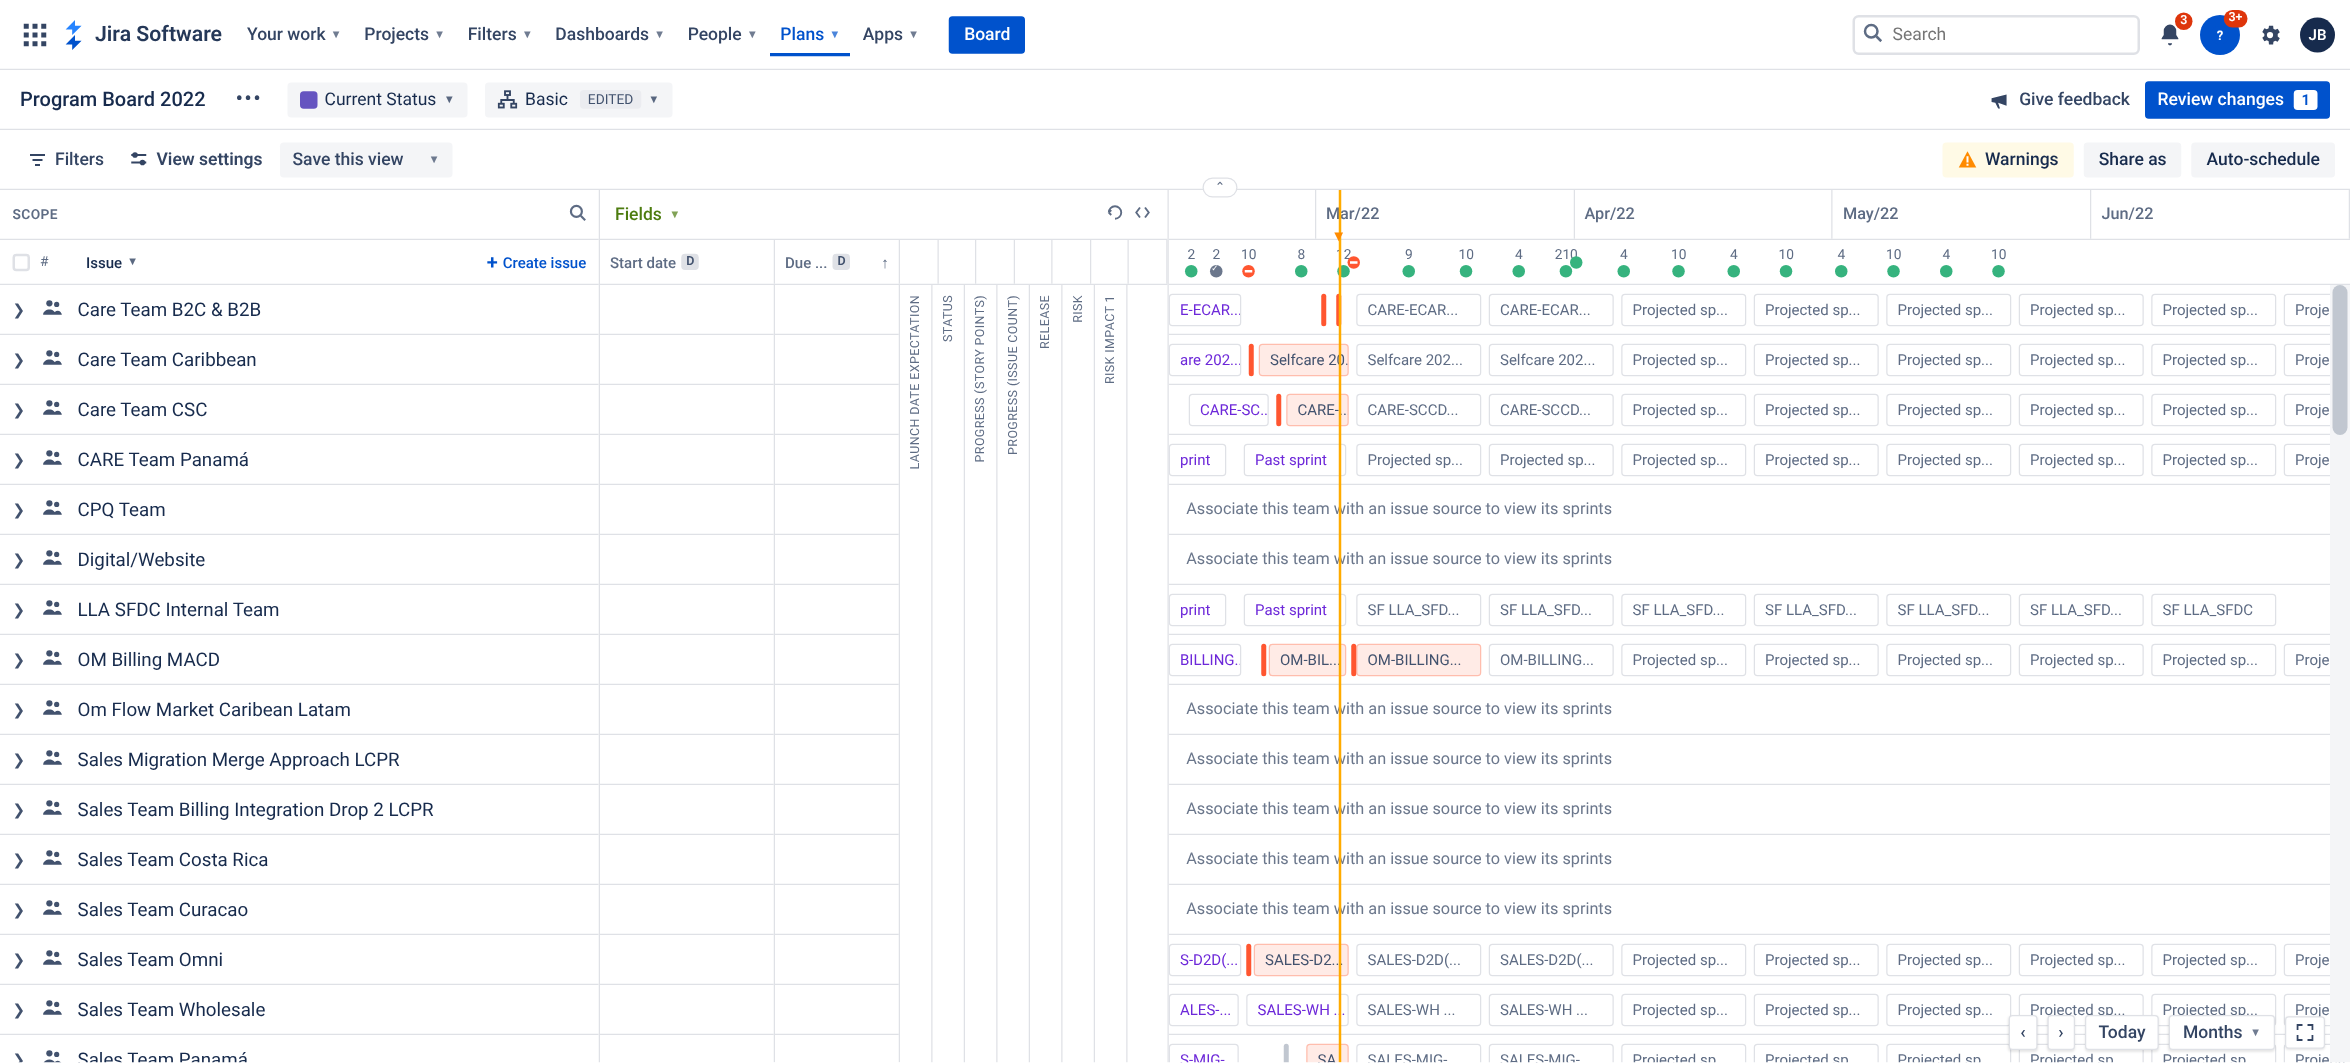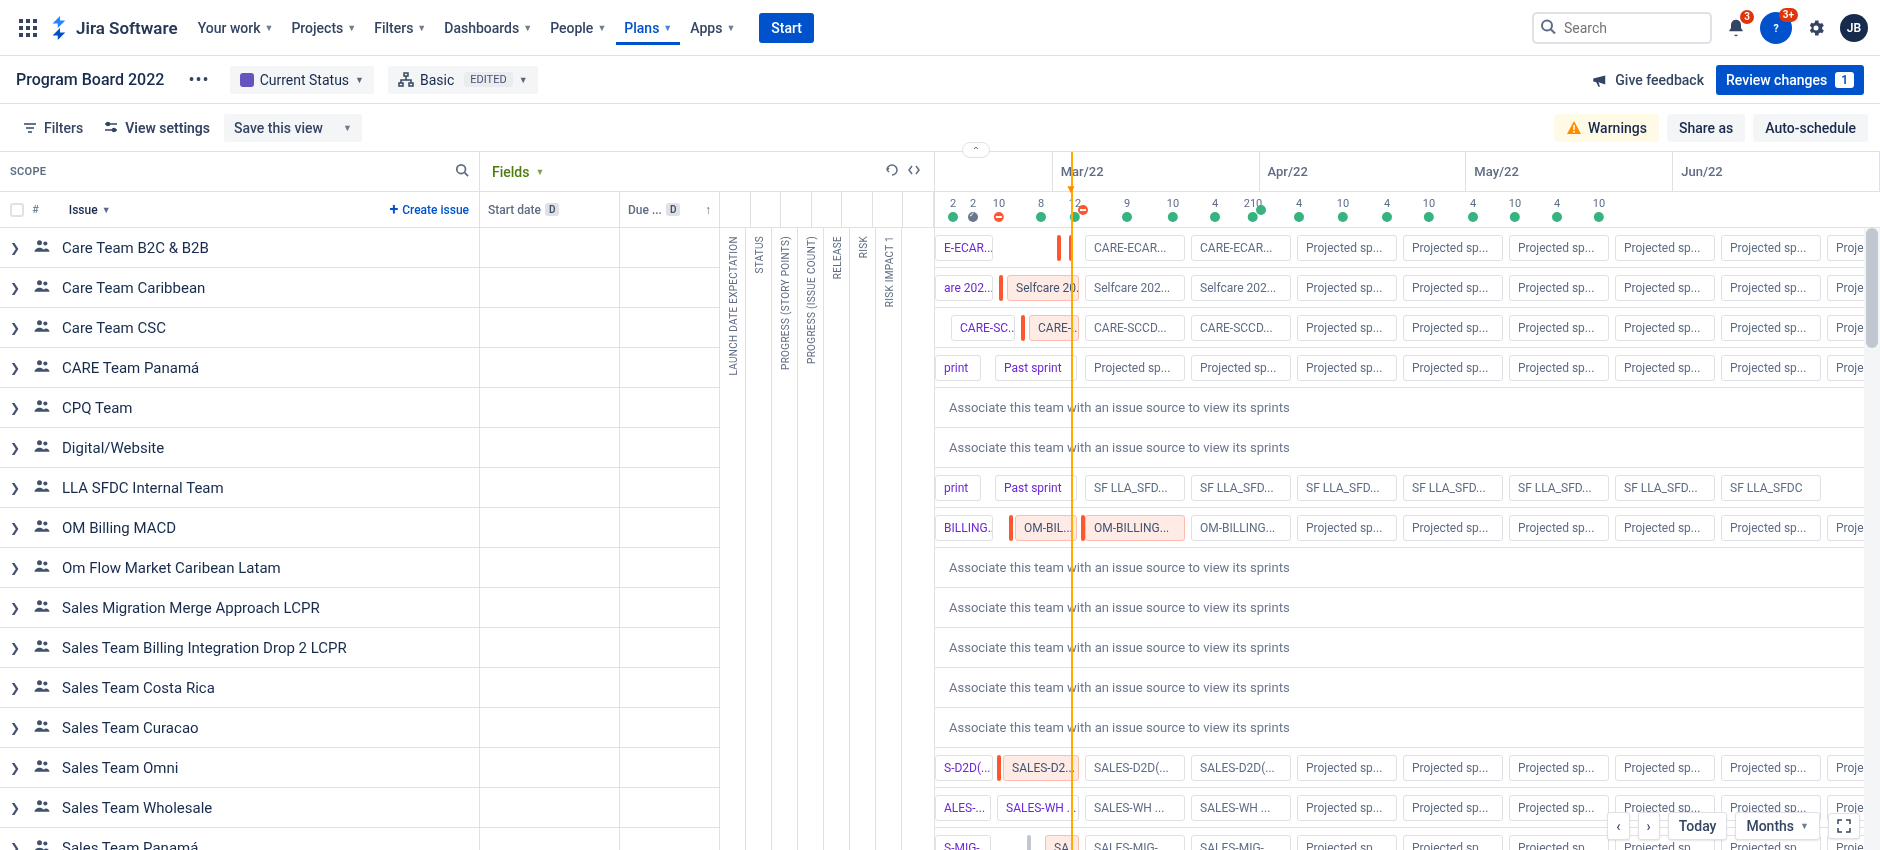--- a/index.html
+++ b/index.html
@@ -10,21 +10,21 @@
 .top-nav-left { display: flex; align-items: center; gap: 4px; }
 .app-switcher { width: 32px; height: 32px; display: flex; align-items: center; justify-content: center; border-radius: 3px; cursor: pointer; }
 .logo { display: flex; align-items: center; gap: 4px; font-weight: 600; font-size: 17px; color: #253858; margin-right: 8px; cursor: pointer; }
 .logo svg { width: 24px; height: 24px; }
 .nav-item { padding: 6px 8px; color: #344563; font-weight: 500; border-radius: 3px; cursor: pointer; display: flex; align-items: center; gap: 4px; font-size: 14px; }
 .nav-item.active { color: #0052CC; box-shadow: 0 3px 0 0 #0052CC; border-radius: 0; }
 .chev { font-size: 9px; opacity: .7; }
 .create-btn { background: #0052CC; color: #fff; border: none; padding: 7px 12px; border-radius: 3px; font-weight: 500; margin-left: 12px; cursor: pointer; font-size: 14px; }
 .top-nav-right { margin-left: auto; display: flex; align-items: center; gap: 8px; }
 .search-box { position: relative; }
-.search-box input { width: 180px; padding: 6px 10px 6px 30px; border: 2px solid #DFE1E6; border-radius: 5px; background: #fff; font-size: 14px; }
+.search-box input { width: 230px; padding: 6px 10px 6px 30px; border: 2px solid #DFE1E6; border-radius: 5px; background: #fff; font-size: 14px; }
 .search-box .sicon { position: absolute; left: 8px; top: 50%; transform: translateY(-50%); color: #5E6C84; }
 .icon-btn { width: 32px; height: 32px; border-radius: 50%; display: flex; align-items: center; justify-content: center; cursor: pointer; position: relative; color: #344563; }
 .badge-red { position: absolute; top: -2px; right: -2px; background: #DE350B; color: #fff; font-size: 10px; border-radius: 8px; padding: 0 4px; min-width: 14px; text-align: center; line-height: 14px; font-weight: 600; }
 .help-btn { background: #0052CC; color: #fff; }
 .help-btn .badge-red{ top:-4px; right:-6px;}
 .avatar { width: 28px; height: 28px; border-radius: 50%; background: #172B4D; color: #fff; display: flex; align-items: center; justify-content: center; font-size: 12px; font-weight: 600; cursor: pointer; }
 
 
 .sub-header { height: 48px; border-bottom: 1px solid #DFE1E6; display: flex; align-items: center; padding: 0 16px; background:#fff;}
 .board-title { font-size: 16px; font-weight: 500; color: #172B4D; margin-right: 18px; }
@@ -173,21 +173,21 @@
         </div>
         <div class="nav-item active">
           <span>Plans</span>
           <span class="chev">▼</span>
         </div>
         <div class="nav-item">
           <span>Apps</span>
           <span class="chev">▼</span>
         </div>
       </div>
-    <button class="create-btn">Start</button>
+    <button class="create-btn">Board</button>
   </div>
   <div class="top-nav-right">
     <div class="search-box">
       <span class="sicon">
         <svg width="16" height="16" viewBox="0 0 16 16" fill="none" stroke="#5E6C84" stroke-width="2">
             <circle cx="7" cy="7" r="5"></circle>
             <line x1="11" y1="11" x2="15" y2="15"></line>
           </svg>
       </span>
       <input placeholder="Search" style="">

